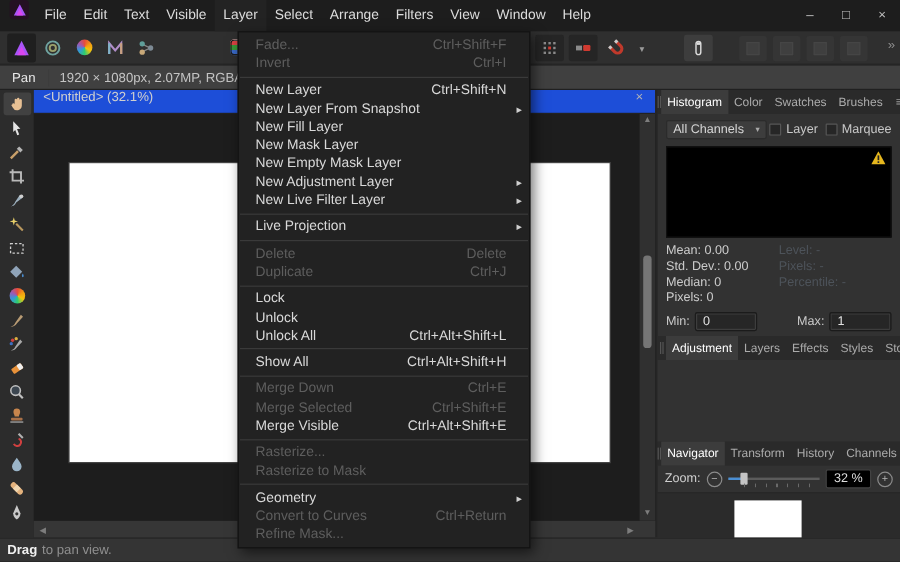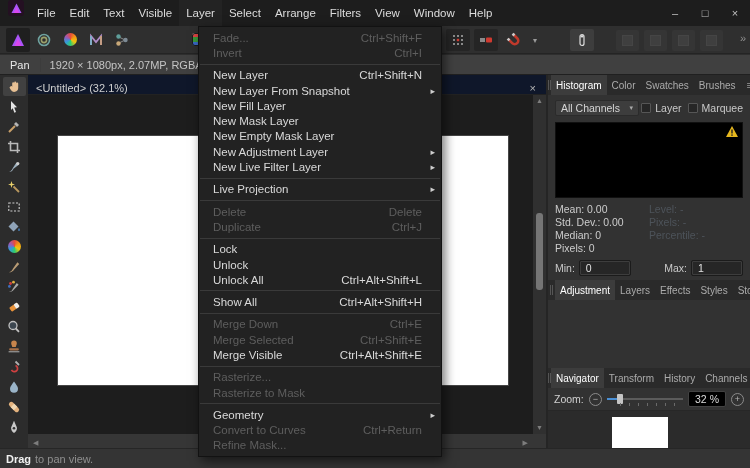--- a/index.html
+++ b/index.html
@@ -42,21 +42,21 @@
   
   .workspace { position:absolute; top:75px; left:0; right:0; bottom:20px; display:flex; }
 
   .toolstrip { width:28px; background:#2c2c2c; display:flex; flex-direction:column; align-items:center; padding-top:2px; gap:1px; z-index:8; }
   .tool { width:23px; height:19px; display:flex; align-items:center; justify-content:center; border-radius:2px; position:relative; }
   .tool.active { background:#414141; }
   .tool svg { display:block; }
 
   .canvas-col { flex:1; display:flex; flex-direction:column; background:#1d1d1d; min-width:0; }
   .tabbar { height:20px; background:#2c2c2c; border-bottom:1px solid #222; display:flex; align-items:stretch; }
-  .doctab { flex:1; background:#0f172a; display:flex; align-items:flex-end; font-size:11px; color:#cfcfcf; padding:0 8px; }
+  .doctab { flex:1; background:#1d4ed8; display:flex; align-items:flex-start; font-size:11px; color:#cfcfcf; padding:0 8px; }
   .doctab .title { flex:1; }
   .tabclose { color:#b5b5b5; font-size:11px; padding:0 2px; }
   .canvas { flex:1; position:relative; background:#1d1d1d; overflow:hidden; }
   .doc { position:absolute; left:30px; top:41px; width:450px; height:249px; background:#ffffff; box-shadow:0 0 0 1px #454545; }
   .vscroll { position:absolute; top:0; right:0; bottom:0; width:13px; background:#303030; display:flex; flex-direction:column; align-items:center; }
   .vthumb { position:absolute; top:118px; left:3px; width:7px; height:77px; border-radius:3px; background:#757575; }
   .sarrow { font-size:7px; color:#7d7d7d; line-height:12px; }
   .vscroll .sarrow.down { position:absolute; bottom:0; }
   .hscroll { height:14px; background:#363636; position:relative; }
   .hscroll .sarrow { position:absolute; top:3px; }

